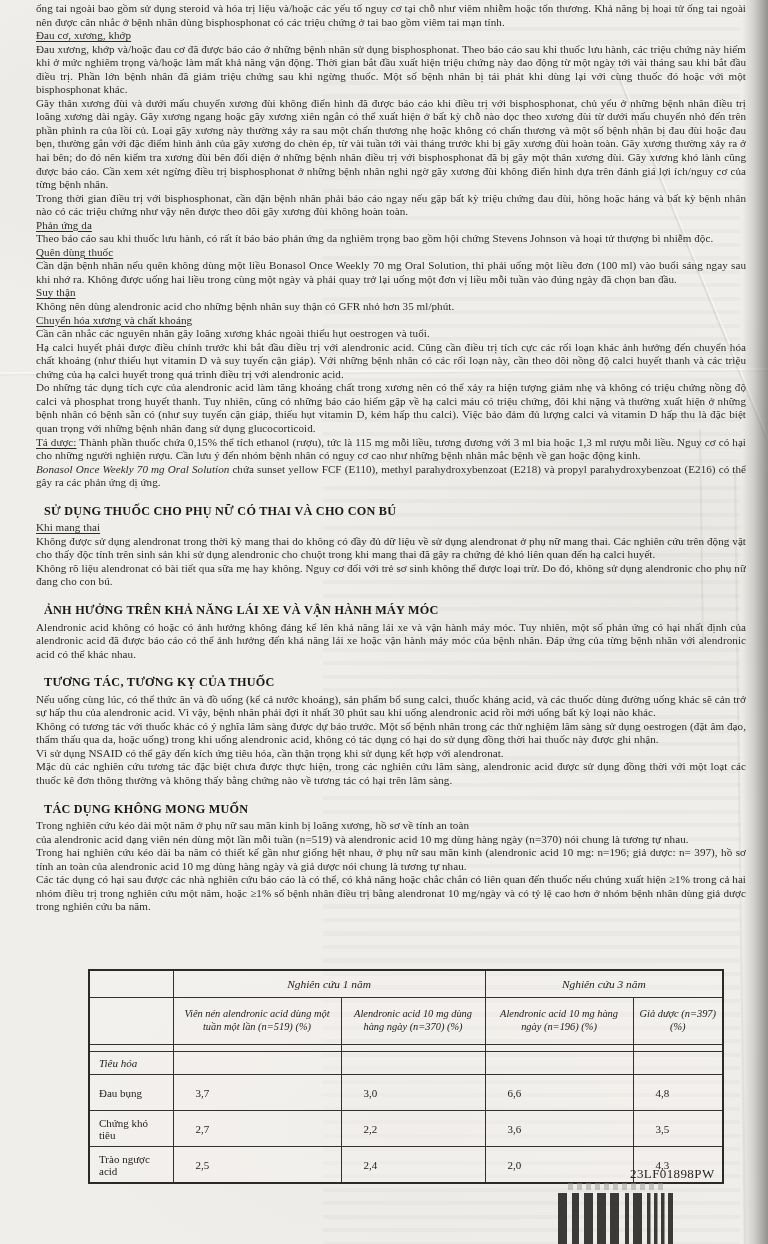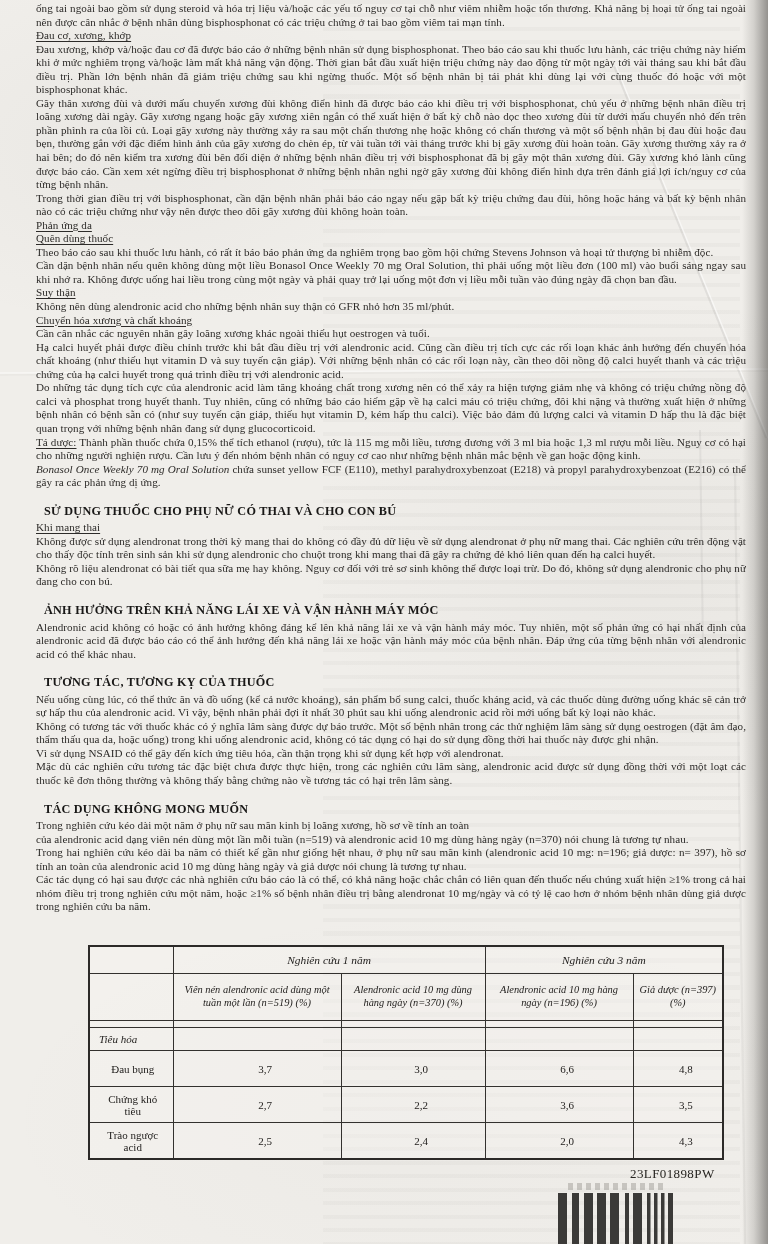--- a/index.html
+++ b/index.html
@@ -58,26 +58,26 @@
     width:634px;
     font-size:11px;color:#242220;
     background:rgba(248,247,244,0.35);
   }
   .ae-table td{
     border:1.3px solid #33312e;
     padding:1px 6px;
     vertical-align:middle;
     overflow:hidden;
   }
-  .ae-table{border:2px solid #2c2a28;}
+  .ae-table{border:2px solid #2c2a28;margin-top:24px;}
   .row-group td{height:24px;text-align:center;font-style:italic;font-size:11.4px;}
   .row-colhead td{height:42px;text-align:center;font-style:italic;font-size:10.4px;line-height:12.6px;padding:2px 4px;}
   .row-spacer td{height:6px;padding:0;}
   .row-section td{height:20px;font-style:italic;padding-left:9px;}
-  .row-data td{height:33px;text-align:center;}
+  .row-data td{height:33px;}
   .row-data td.lbl{padding-left:9px;}
   .row-data td.val{padding-left:22px;}
   
   .batch-code{
     position:absolute;left:630px;top:1166px;width:115px;
     text-align:left;font-size:13px;letter-spacing:0.4px;color:#262420;
   }
   .barcode{position:absolute;left:558px;top:1193px;}
   .barcode-ghost{
     position:absolute;left:568px;top:1183px;width:96px;height:7px;
@@ -103,22 +103,22 @@
     <line x1="735" y1="470" x2="745" y2="1244" stroke="rgba(90,88,84,0.07)" stroke-width="2.2"></line>
   </svg>
 
   <div class="text-flow" id="content">
       <p class="blk body">ống tai ngoài bao gồm sử dụng steroid và hóa trị liệu và/hoặc các yếu tố nguy cơ tại chỗ như viêm nhiễm hoặc tổn thương. Khả năng bị hoại tử ống tai ngoài nên được cân nhắc ở bệnh nhân dùng bisphosphonat có các triệu chứng ở tai bao gồm viêm tai mạn tính.</p>
       <p class="blk h-underline">Đau cơ, xương, khớp</p>
       <p class="blk body">Đau xương, khớp và/hoặc đau cơ đã được báo cáo ở những bệnh nhân sử dụng bisphosphonat. Theo báo cáo sau khi thuốc lưu hành, các triệu chứng này hiếm khi ở mức nghiêm trọng và/hoặc làm mất khả năng vận động. Thời gian bắt đầu xuất hiện triệu chứng này dao động từ một ngày tới vài tháng sau khi bắt đầu điều trị. Phần lớn bệnh nhân đã giảm triệu chứng sau khi ngừng thuốc. Một số bệnh nhân bị tái phát khi dùng lại với cùng thuốc đó hoặc với một bisphosphonat khác.</p>
       <p class="blk body">Gãy thân xương đùi và dưới mấu chuyển xương đùi không điển hình đã được báo cáo khi điều trị với bisphosphonat, chủ yếu ở những bệnh nhân điều trị loãng xương dài ngày. Gãy xương ngang hoặc gãy xương xiên ngắn có thể xuất hiện ở bất kỳ chỗ nào dọc theo xương đùi từ dưới mấu chuyển nhỏ đến trên phần phình ra của lồi củ. Loại gãy xương này thường xảy ra sau một chấn thương nhẹ hoặc không có chấn thương và một số bệnh nhân bị đau đùi hoặc đau bẹn, thường gắn với đặc điểm hình ảnh của gãy xương do chèn ép, từ vài tuần tới vài tháng trước khi bị gãy xương đùi hoàn toàn. Gãy xương thường xảy ra ở hai bên; do đó nên kiểm tra xương đùi bên đối diện ở những bệnh nhân điều trị với bisphosphonat đã bị gãy một thân xương đùi. Gãy xương khó lành cũng được báo cáo. Cần xem xét ngừng điều trị bisphosphonat ở những bệnh nhân nghi ngờ gãy xương đùi không điển hình dựa trên đánh giá lợi ích/nguy cơ của từng bệnh nhân.</p>
       <p class="blk body">Trong thời gian điều trị với bisphosphonat, cần dặn bệnh nhân phải báo cáo ngay nếu gặp bất kỳ triệu chứng đau đùi, hông hoặc háng và bất kỳ bệnh nhân nào có các triệu chứng như vậy nên được theo dõi gãy xương đùi không hoàn toàn.</p>
       <p class="blk h-underline">Phản ứng da</p>
+      <p class="blk body">Theo báo cáo sau khi thuốc lưu hành, có rất ít báo báo phản ứng da nghiêm trọng bao gồm hội chứng Stevens Johnson và hoại tử thượng bì nhiễm độc.</p>
       <p class="blk h-underline">Quên dùng thuốc</p>
-      <p class="blk body">Theo báo cáo sau khi thuốc lưu hành, có rất ít báo báo phản ứng da nghiêm trọng bao gồm hội chứng Stevens Johnson và hoại tử thượng bì nhiễm độc.</p>
       <p class="blk body">Cần dặn bệnh nhân nếu quên không dùng một liều Bonasol Once Weekly 70 mg Oral Solution, thì phải uống một liều đơn (100 ml) vào buổi sáng ngay sau khi nhớ ra. Không được uống hai liều trong cùng một ngày và phải quay trở lại uống một đơn vị liều mỗi tuần vào đúng ngày đã chọn ban đầu.</p>
       <p class="blk h-underline">Suy thận</p>
       <p class="blk body">Không nên dùng alendronic acid cho những bệnh nhân suy thận có GFR nhỏ hơn 35 ml/phút.</p>
       <p class="blk h-underline">Chuyển hóa xương và chất khoáng</p>
       <p class="blk body">Cần cân nhắc các nguyên nhân gây loãng xương khác ngoài thiếu hụt oestrogen và tuổi.</p>
       <p class="blk body">Hạ calci huyết phải được điều chỉnh trước khi bắt đầu điều trị với alendronic acid. Cũng cần điều trị tích cực các rối loạn khác ảnh hưởng đến chuyển hóa chất khoáng (như thiếu hụt vitamin D và suy tuyến cận giáp). Với những bệnh nhân có các rối loạn này, cần theo dõi nồng độ calci huyết thanh và các triệu chứng của hạ calci huyết trong quá trình điều trị với alendronic acid.</p>
       <p class="blk body">Do những tác dụng tích cực của alendronic acid làm tăng khoáng chất trong xương nên có thể xảy ra hiện tượng giảm nhẹ và không có triệu chứng nồng độ calci và phosphat trong huyết thanh. Tuy nhiên, cũng có những báo cáo hiếm gặp về hạ calci máu có triệu chứng, đôi khi nặng và thường xuất hiện ở những bệnh nhân có bệnh sẵn có (như suy tuyến cận giáp, thiếu hụt vitamin D, kém hấp thu calci). Việc bảo đảm đủ lượng calci và vitamin D hấp thu là đặc biệt quan trọng với những bệnh nhân đang sử dụng glucocorticoid.</p>
       <p class="blk lead-underline"><span class="lead">Tá dược:</span> Thành phần thuốc chứa 0,15% thể tích ethanol (rượu), tức là 115 mg mỗi liều, tương đương với 3 ml bia hoặc 1,3 ml rượu mỗi liều. Nguy cơ có hại cho những người nghiện rượu. Cần lưu ý đến nhóm bệnh nhân có nguy cơ cao như những bệnh nhân mắc bệnh về gan hoặc động kinh.</p>
       <p class="blk lead-italic"><span class="lead">Bonasol Once Weekly 70 mg Oral Solution</span> chứa sunset yellow FCF (E110), methyl parahydroxybenzoat (E218) và propyl parahydroxybenzoat (E216) có thể gây ra các phản ứng dị ứng.</p>
       <p class="blk h-bold">SỬ DỤNG THUỐC CHO PHỤ NỮ CÓ THAI VÀ CHO CON BÚ</p>

